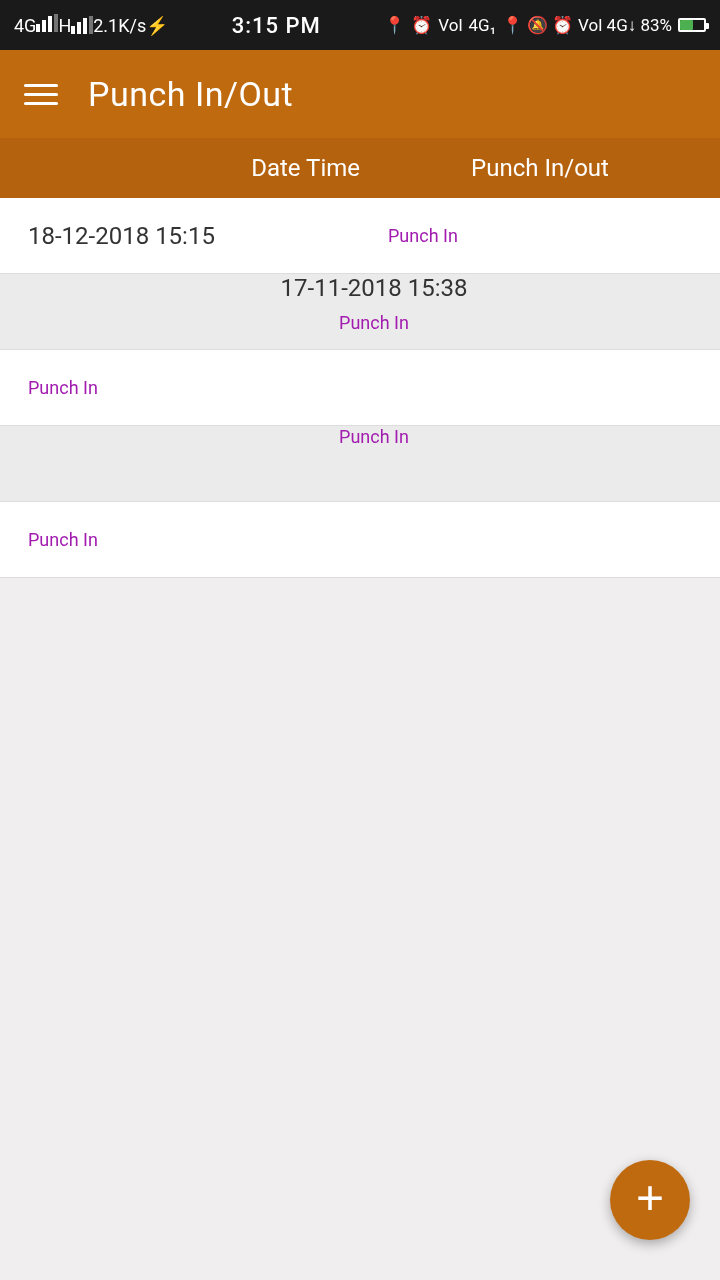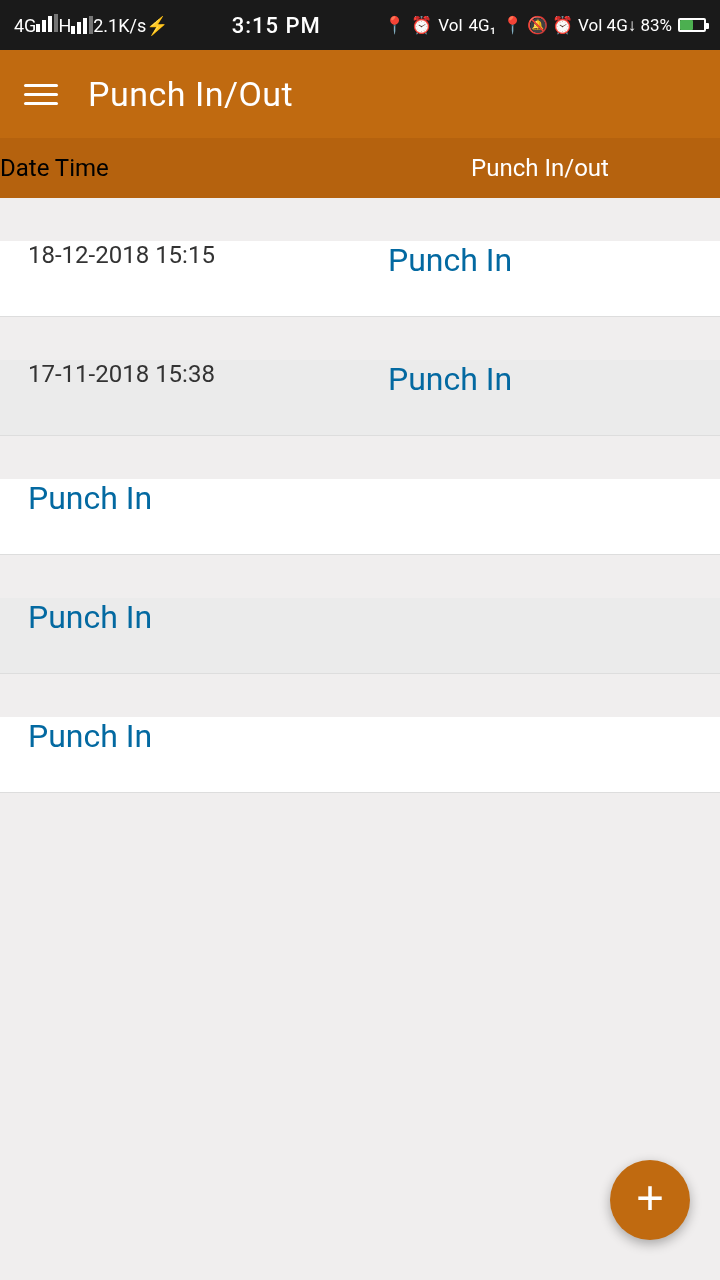--- a/index.html
+++ b/index.html
@@ -98,62 +98,62 @@
     
     .table-header {
       width: 720px;
       height: 60px;
       background: #b5620e;
       display: flex;
       align-items: center;
     }
     .col-datetime {
       flex: 1;
-      text-align: left;
-      color: #000000;
+      text-align: right;
+      color: #ffffff;
       font-size: 24px;
       font-weight: 400;
     }
     .col-punchtype {
       flex: 1;
       text-align: center;
       color: #fff;
       font-size: 24px;
       font-weight: 400;
     }
 
     
     .table-body {
       width: 720px;
     }
     .table-row {
       width: 720px;
       height: 76px;
       display: flex;
-      align-items: flex-start;
+      align-items: center;
       border-bottom: 1px solid #ddd;
-      margin-top: 43px;
     }
     .table-row.even {
       background: #ffffff;
     }
     .table-row.odd {
       background: #ebebeb;
+      flex-direction: column;
     }
     .cell-datetime {
       flex: 1;
       padding-left: 28px;
       color: #333;
       font-size: 24px;
     }
     .cell-punchtype {
       flex: 1;
       padding-left: 28px;
-      color: #0369a1;
-      font-size: 32px;
+      color: #a21caf;
+      font-size: 18px;
     }
 
     
     .fab-button {
       position: fixed;
       bottom: 40px;
       right: 30px;
       width: 80px;
       height: 80px;
       border-radius: 50%;

